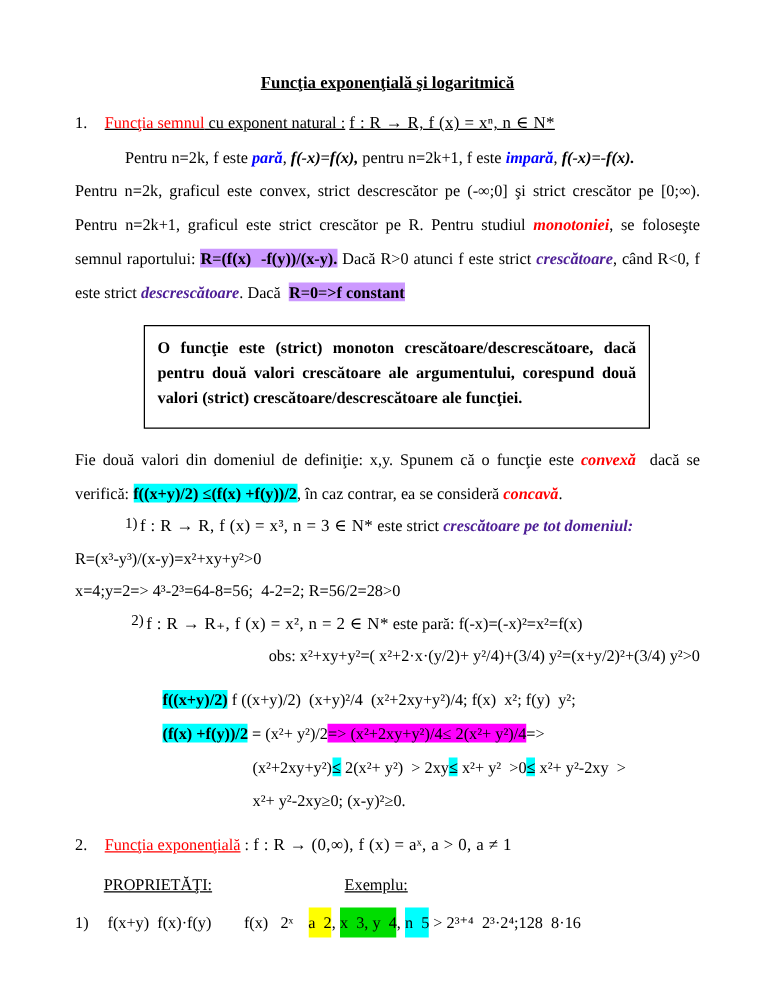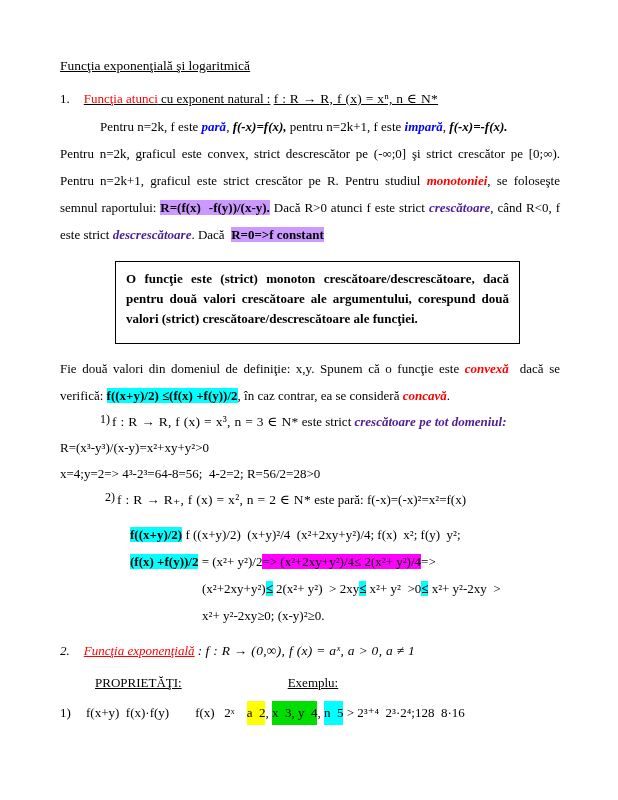--- a/index.html
+++ b/index.html
@@ -18,21 +18,21 @@
   .b{font-weight:bold;font-style:italic;}
   .u{text-decoration:underline;}
   .red{color:#ff0000;}
   .blue{color:#0000ff;}
   .green{color:#4c1d95;}
   .hl-purple{background:#cc99ff;font-weight:bold;}
   .hl-cyan{background:#00ffff;font-weight:bold;}
   .hl-magenta{background:#ff00ff;}
   .hl-yellow{background:#ffff00;}
   .hl-green{background:#00dd00;}
-  .title{font-weight:normal;font-size:13.5px;margin-bottom:16px;}
+  .title{text-align:center;font-weight:bold;font-size:13.5px;margin-bottom:16px;}
   .title span{text-decoration:underline;}
   .sec-head{margin-bottom:6px;}
   .sec-num{margin-right:14px;}
   .math{font-size:13.5px;letter-spacing:.3px;}
   .bodytext{line-height:27px;}
   .indent{text-indent:40px;}
   .just{text-align:justify;}
   .defbox{
     border:1px solid #000;
     margin:13px 0 11px 55px;
@@ -43,39 +43,39 @@
     text-align:justify;
   }
   .apl{margin:6px 0 4px 35px;line-height:24px;}
   .appblock{line-height:26px;}
   .app-head{margin-left:40px;}
   .app-num{font-size:12px;position:relative;top:-3px;margin-right:2px;}
   .center{text-align:left;}
   .right{text-align:right;}
   .calc{margin:8px 0 6px 70px;line-height:27px;}
   .calc-ind{margin-left:72px;}
-  .sec2{margin-top:10px;line-height:24px;font-style:italic;}
-  .props-row{margin:8px 0 6px 35px;line-height:24px;}
+  .sec2{margin-top:10px;line-height:24px;}
+  .props-row{margin:8px 0 6px 23px;line-height:24px;}
   .prop-label{text-decoration:underline;}
   .ex-label{text-decoration:underline;margin-left:106px;}
   .prow{line-height:24px;display:flex;}
   .prow .num{width:26px;flex:none;}
 </style>
 </head>
 <body>
 
 <div class="page">
   <div class="content">
 
     <div class="title">
       <span>Funcţia exponenţială şi logaritmică</span>
     </div>
 
     <div class="sec-head">
-      <span class="sec-num">1.</span><span class="u"><span class="red">Funcţia atunci</span><span> cu exponent natural :</span></span>
+      <span class="sec-num">1.</span><span class="u"><span class="red">Funcţia semnul</span><span> cu exponent natural :</span></span>
       <span class="math u pre">f : R → R, f (x) = xⁿ, n ∈ N*</span>
     </div>
 
     <div class="bodytext">
       <div class="indent"><span>Pentru n=2k, f este </span><span class="blue b">pară</span><span>, </span><span class="b">f(-x)=f(x),</span><span> pentru n=2k+1, f este </span><span class="blue b">impară</span><span>, </span><span class="b">f(-x)=-f(x).</span></div>
 
       <div class="just"><span>Pentru  n=2k, graficul este convex, strict descrescător pe (-∞;0] şi strict crescător pe [0;∞). Pentru  n=2k+1, graficul este strict crescător pe R. Pentru studiul </span><span class="red b">monotoniei</span><span>, se foloseşte semnul raportului: </span><span class="hl-purple pre">R=(f(x)  -f(y))/(x-y).</span><span> Dacă R&gt;0 atunci f este strict </span><span class="green b">crescătoare</span><span>, când R&lt;0, f este strict </span><span class="green b">descrescătoare</span><span class="pre">. Dacă  </span><span class="hl-purple">R=0=&gt;f constant</span></div>
     </div>
 
     <div class="defbox">
@@ -86,20 +86,21 @@
 
 
     <div class="appblock">
       <div class="app-head"><span class="app-num">1)</span><span class="math pre">f : R → R, f (x) = x³, n = 3 ∈ N*</span><span> este strict </span><span class="green b">crescătoare pe tot domeniul:</span></div>
       <div class="center pre">R=(x³-y³)/(x-y)=x²+xy+y²&gt;0</div>
       <div class="center pre">x=4;y=2=&gt; 4³-2³=64-8=56;  4-2=2; R=56/2=28&gt;0</div>
     </div>
 
     <div class="appblock">
       <div class="app-head" style="margin-left:45px"><span class="app-num">2)</span><span class="math pre">f : R → R₊, f (x) = x², n = 2 ∈ N*</span><span class="pre"> este pară: f(-x)=(-x)²=x²=f(x)</span></div>
+      <div class="right pre">obs: x²+xy+y²=( x²+2·x·(y/2)+ y²/4)+(3/4) y²=(x+y/2)²+(3/4) y²&gt;0</div>
     </div>
 
     <div class="calc">
       <div><span class="hl-cyan pre">f((x+y)/2)</span><span class="pre"> f ((x+y)/2)  (x+y)²/4  (x²+2xy+y²)/4; f(x)  x²; f(y)  y²;</span></div>
       <div><span class="hl-cyan pre">(f(x) +f(y))/2</span><span class="pre"> = (x²+ y²)/2</span><span class="hl-magenta pre">=&gt; (x²+2xy+y²)/4≤ 2(x²+ y²)/4</span><span class="pre">=&gt;</span></div>
       <div class="calc-ind"><span class="pre">(x²+2xy+y²)</span><span class="hl-cyan">≤</span><span class="pre"> 2(x²+ y²)  &gt; 2xy</span><span class="hl-cyan">≤</span><span class="pre"> x²+ y²  &gt;0</span><span class="hl-cyan">≤</span><span class="pre"> x²+ y²-2xy  &gt;</span></div>
       <div class="calc-ind">x²+ y²-2xy≥0; (x-y)²≥0.</div>
     </div>
 
     <div class="sec2">

